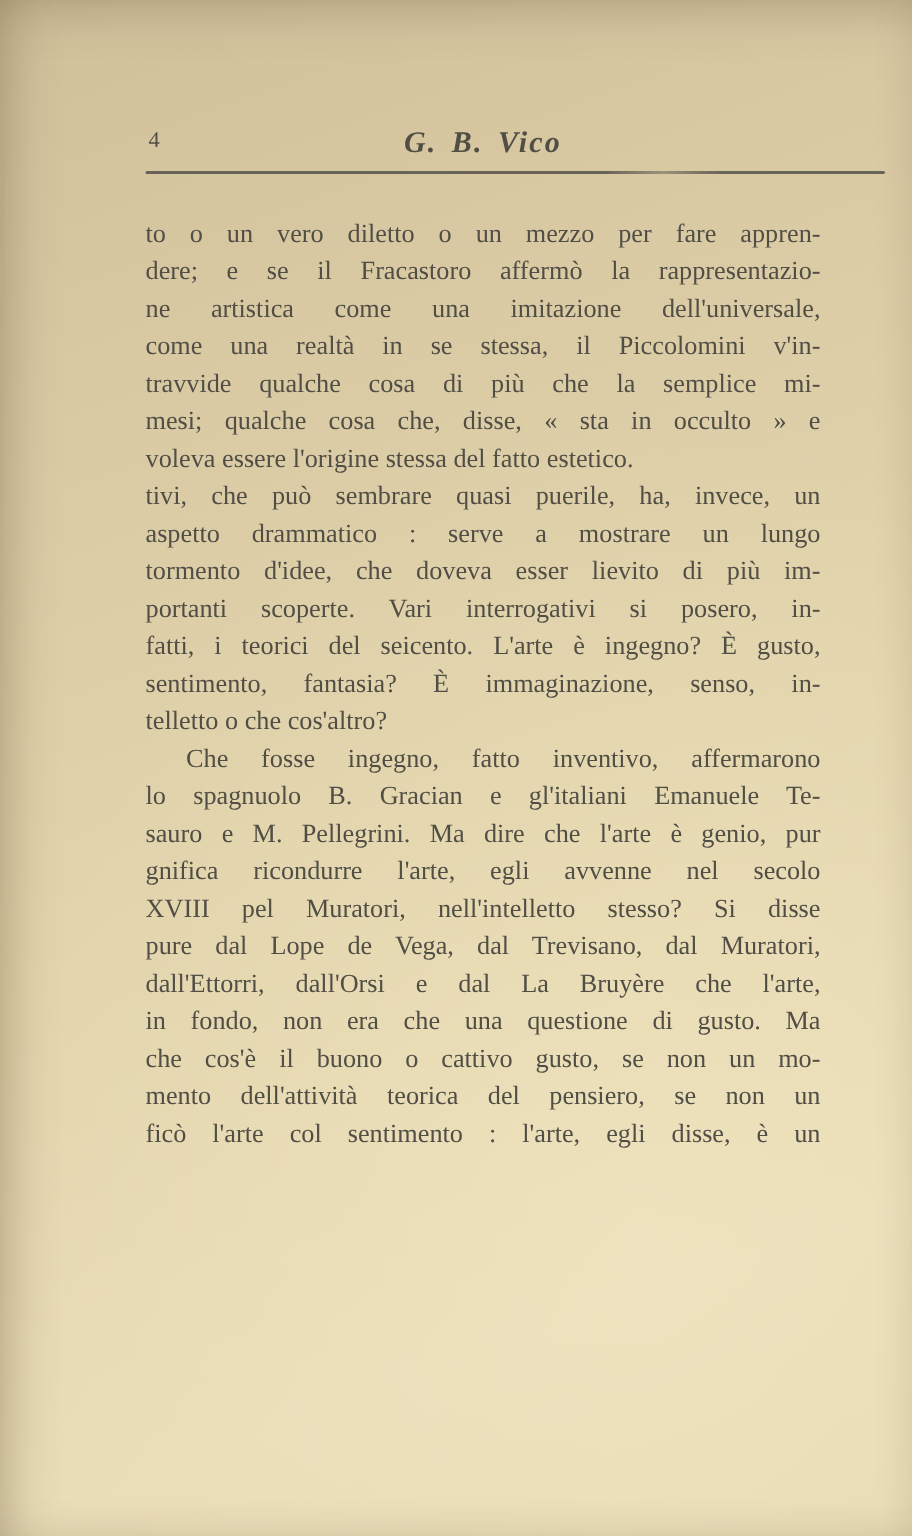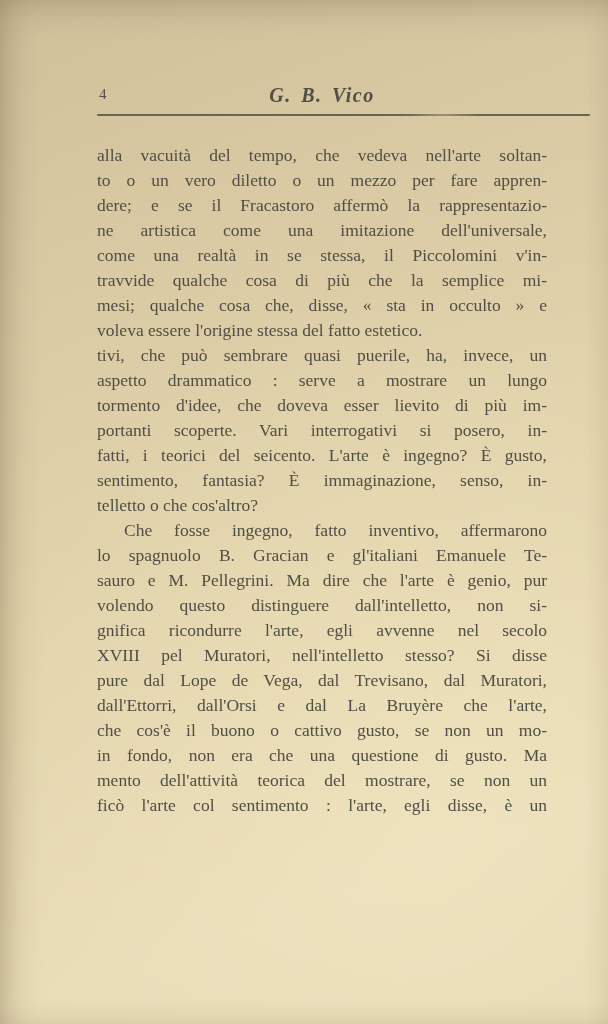--- a/index.html
+++ b/index.html
@@ -59,21 +59,20 @@
 <body>
 
 <div class="page">
   <div class="page-header">
     <span class="page-number">4</span>
     <span class="running-title">G. B. Vico</span>
   </div>
   <div class="header-rule"></div>
   <div class="page-body">
       <div class="para">
-        <div class="line">alla vacuità del tempo, che vedeva nell'arte soltan-</div>
         <div class="line">to o un vero diletto o un mezzo per fare appren-</div>
         <div class="line">dere; e se il Fracastoro affermò la rappresentazio-</div>
         <div class="line">ne artistica come una imitazione dell'universale,</div>
         <div class="line">come una realtà in se stessa, il Piccolomini v'in-</div>
         <div class="line">travvide qualche cosa di più che la semplice mi-</div>
         <div class="line">mesi; qualche cosa che, disse, « sta in occulto » e</div>
         <div class="line last">voleva essere l'origine stessa del fatto estetico.</div>
       </div>
       <div class="para">
         <div class="line">tivi, che può sembrare quasi puerile, ha, invece, un</div>
@@ -81,24 +80,23 @@
         <div class="line">tormento d'idee, che doveva esser lievito di più im-</div>
         <div class="line">portanti scoperte. Vari interrogativi si posero, in-</div>
         <div class="line">fatti, i teorici del seicento. L'arte è ingegno? È gusto,</div>
         <div class="line">sentimento, fantasia? È immaginazione, senso, in-</div>
         <div class="line last">telletto o che cos'altro?</div>
       </div>
       <div class="para">
         <div class="line indent">Che fosse ingegno, fatto inventivo, affermarono</div>
         <div class="line">lo spagnuolo B. Gracian e gl'italiani Emanuele Te-</div>
         <div class="line">sauro e M. Pellegrini. Ma dire che l'arte è genio, pur</div>
-        <div class="line">volendo questo distinguere dall'intelletto, non si-</div>
         <div class="line">gnifica ricondurre l'arte, egli avvenne nel secolo</div>
         <div class="line">XVIII pel Muratori, nell'intelletto stesso? Si disse</div>
         <div class="line">pure dal Lope de Vega, dal Trevisano, dal Muratori,</div>
         <div class="line">dall'Ettorri, dall'Orsi e dal La Bruyère che l'arte,</div>
+        <div class="line">in fondo, non era che una questione di gusto. Ma</div>
         <div class="line">che cos'è il buono o cattivo gusto, se non un mo-</div>
-        <div class="line">in fondo, non era che una questione di gusto. Ma</div>
-        <div class="line">mento dell'attività teorica del mostrare, se non un</div>
+        <div class="line">mento dell'attività teorica del pensiero, se non un</div>
         <div class="line">ficò l'arte col sentimento : l'arte, egli disse, è un</div>
       </div>
     </div>
 </div>
 
 </body></html>

